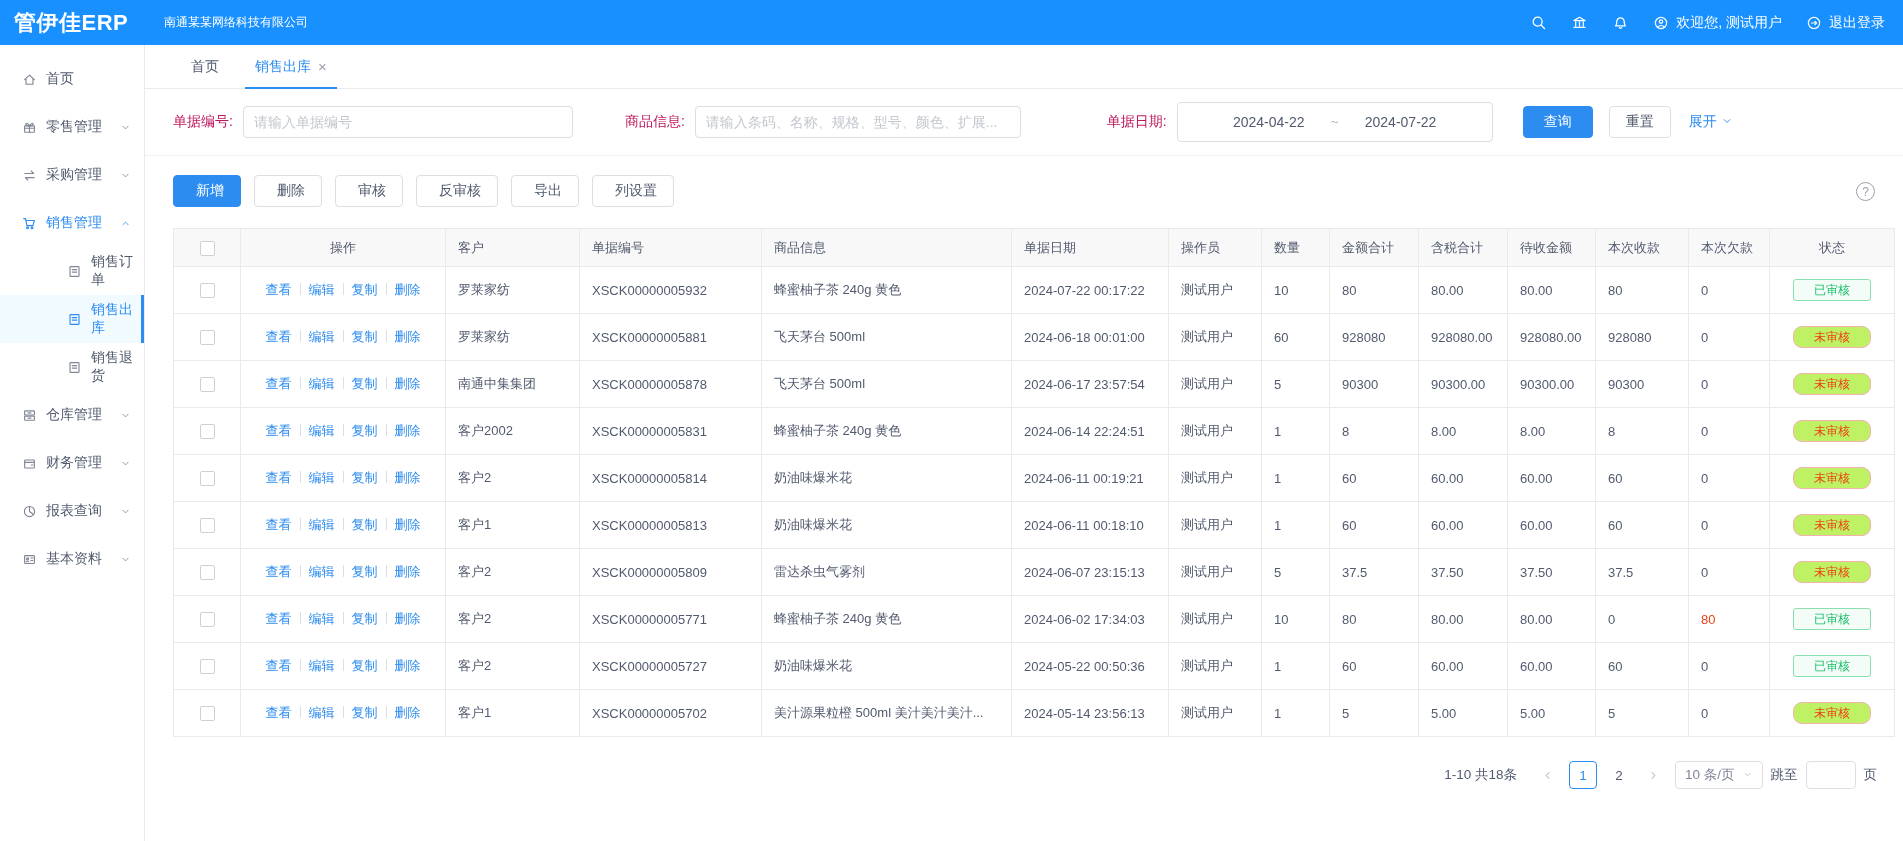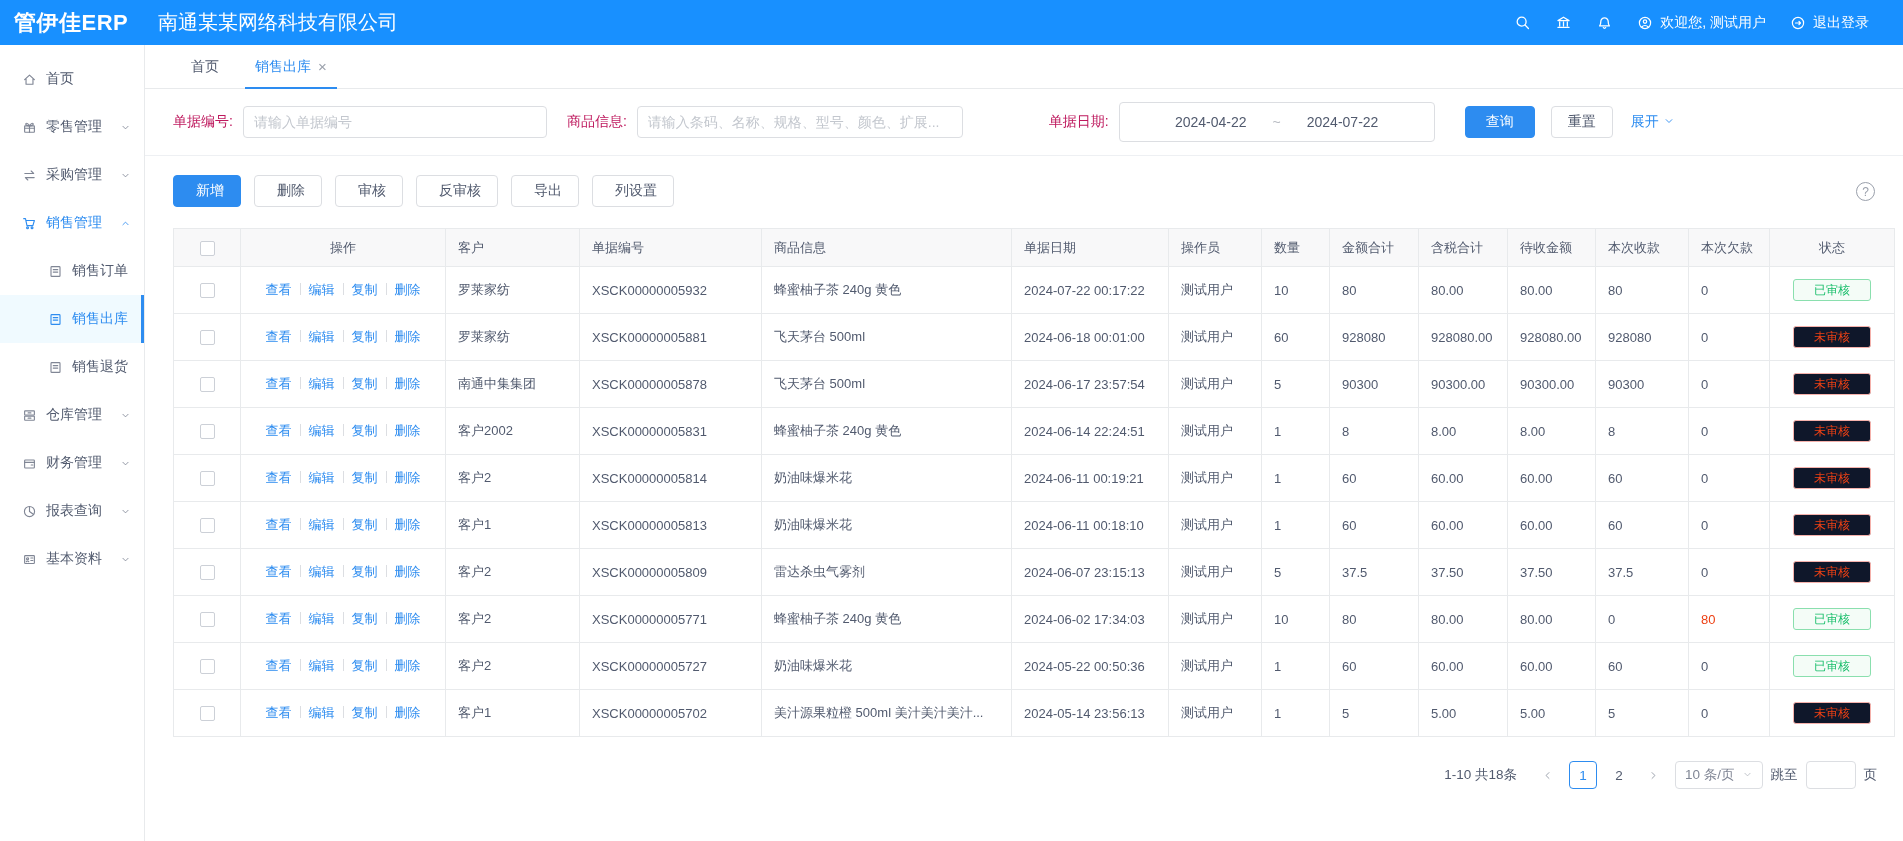--- a/index.html
+++ b/index.html
@@ -2,57 +2,57 @@
 <html><head>
 <meta charset="utf-8">
 <style>
   * { box-sizing: border-box; margin: 0; padding: 0; }
   html,body { width:1903px; height:841px; overflow:hidden; background:#fff;
     font-family:"Liberation Sans","DejaVu Sans",sans-serif; font-size:14px; color:#515a6e; }
 
   
   .app-header { height:45px; background:#1890ff; display:flex; align-items:center; color:#fff; }
   .logo { width:148px; padding-left:14px; font-size:22px; font-weight:bold; letter-spacing:.5px; }
-  .company { margin-left:10px; font-size:20px;font-family:Liberation Mono, monospace; }
-  .header-right { margin-left:auto; display:flex; align-items:center; gap:24px; padding-right:34px; }
+  .company { margin-left:16px; font-size:12px;font-family:Liberation Mono, monospace; }
+  .header-right { margin-left:auto; display:flex; align-items:center; gap:24px; padding-right:18px; }
   .hicon svg { width:17px; height:17px; display:block; }
   .h-user, .h-logout { display:flex; align-items:center; gap:7px; font-size:14px; }
   .h-user svg, .h-logout svg { width:16px; height:16px; display:block; }
 
   .main { display:flex; height:796px; }
 
   
   .sidebar { width:145px; border-right:1px solid #e8eaec; padding-top:10px; flex:none; background:#fff; }
   .side-item { position:relative; height:48px; display:flex; align-items:center; padding-left:22px; cursor:pointer; color:#515a6e; }
   .side-item .icn { margin-right:9px; color:#808695; }
   .side-item .icn svg { width:15px; height:15px; display:block; }
   .side-item .lbl { font-size:14px; }
   .side-item .chev { position:absolute; right:13px; margin:0; color:#808695; }
   .side-item .chev svg { width:11px; height:11px; }
-  .side-item.sub { padding-left:48px; }
+  .side-item.sub { padding-left:67px; }
   .side-item.active, .side-item.active .icn, .side-item.active .chev { color:#2d8cf0; }
   .side-item.selected { background:#f0faff; color:#2d8cf0; }
   .side-item.selected .icn { color:#2d8cf0; }
   .side-item.selected::after { content:""; position:absolute; right:0; top:0; width:3px; height:100%; background:#2d8cf0; }
 
   
   .content { flex:1; position:relative; background:#fff; overflow:hidden; }
 
   .tabbar { height:44px; border-bottom:1px solid #e8eaec; display:flex; align-items:stretch; padding-left:28px; background:#fff; }
   .tab { display:flex; align-items:center; padding:0 18px; font-size:14px; color:#515a6e; cursor:pointer; position:relative; }
   .tab.active { color:#2d8cf0; }
   .tab.active::after { content:""; position:absolute; left:8px; right:8px; bottom:-1px; height:2px; background:#2d8cf0; }
   .tab .close { margin-left:7px; color:#9aa0ab; font-size:15px; line-height:1; }
 
   .filterbar { display:flex; align-items:center; padding:13px 0 13px 28px; border-bottom:1px solid #eef0f3; }
   .f-label { margin-right:10px; color:#be185d; white-space:nowrap; }
   .f-input { height:32px; border:1px solid #dcdee2; border-radius:4px; padding:0 10px; font-size:14px; color:#515a6e;
     font-family:inherit; outline:none; }
   .f-input::placeholder { color:#c3c7ce; }
-  .in-billno { width:304px; margin-right:20px; }
+  .in-billno { width:330px; margin-right:52px; }
   .in-product { width:326px; margin-right:42px; }
   .datebox { width:316px; height:40px; border:1px solid #dcdee2; border-radius:4px; display:flex; align-items:center;
     justify-content:center; gap:26px; color:#515a6e; font-size:14px; cursor:pointer; }
   .btn { height:32px; padding:0 16px; border:1px solid #dcdee2; border-radius:4px; background:#fff; color:#515a6e;
     font-size:14px; font-family:inherit; display:inline-flex; align-items:center; gap:6px; cursor:pointer; white-space:nowrap; }
   .btn-primary { background:#2d8cf0; border-color:#2d8cf0; color:#fff; }
   .btn-search { margin-left:30px; padding:0 20px; }
   .btn-reset { margin-left:16px; }
   .expand-link { margin-left:18px; color:#2d8cf0; display:inline-flex; align-items:center; gap:4px; cursor:pointer; }
   .expand-link svg { width:12px; height:12px; }
@@ -68,21 +68,21 @@
     white-space:nowrap; text-overflow:ellipsis; }
   th { background:#f8f8f9; height:38px; font-weight:400; }
   td { height:47px; background:#fff; }
   th.center, td.center { text-align:center; padding:0 4px; }
   .checkbox { display:inline-block; width:15px; height:15px; border:1px solid #ccd0d7; border-radius:2px; background:#fff;
     vertical-align:middle; cursor:pointer; }
   .act-link { color:#2d8cf0; text-decoration:none; font-size:13px; cursor:pointer; }
   .sep { display:inline-block; width:1px; height:12px; background:#dcdee2; margin:0 8px; vertical-align:-1px; }
   .badge { display:inline-block; padding:3px 20px; font-size:12px; border-radius:3px; border:1px solid; line-height:1.2; }
   .badge-success { color:#19be6b; border-color:#8adfae; background:#f4fcf7; }
-  .badge-danger { color:#ed4014; border-color:#f5b1ab; background:#0f172a; }
+  .badge-danger { color:#ed4014; border-color:#f5b1ab; background:#bef264;border-radius:9px; }
   .t-red { color:#ed4014; }
 
   
   .pagination { display:flex; align-items:center; justify-content:flex-end; gap:8px; padding:24px 26px 0 0; font-size:13.5px; }
   .pg-total { margin-right:10px; color:#515a6e; }
   .pg-arrow { width:26px; height:26px; display:flex; align-items:center; justify-content:center; color:#9aa0ab; cursor:pointer; }
   .pg-arrow svg { width:13px; height:13px; }
   .pg-page { min-width:28px; height:28px; display:inline-flex; align-items:center; justify-content:center; border-radius:4px;
     cursor:pointer; color:#515a6e; }
   .pg-page.active { border:1px solid #2d8cf0; color:#2d8cf0; }

